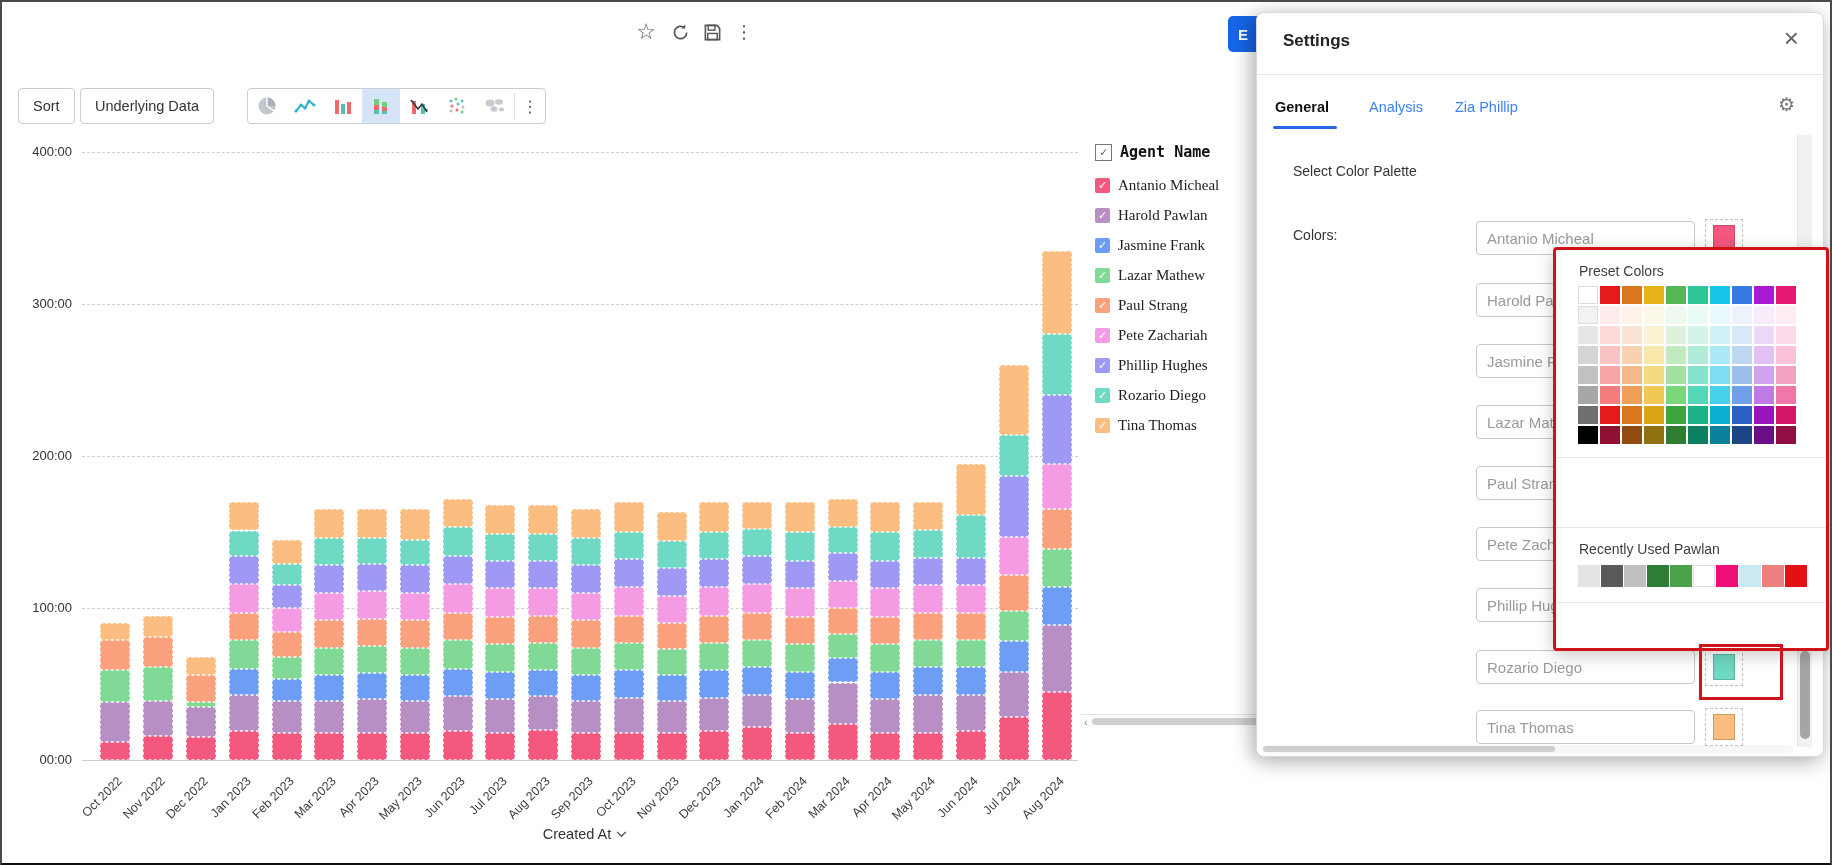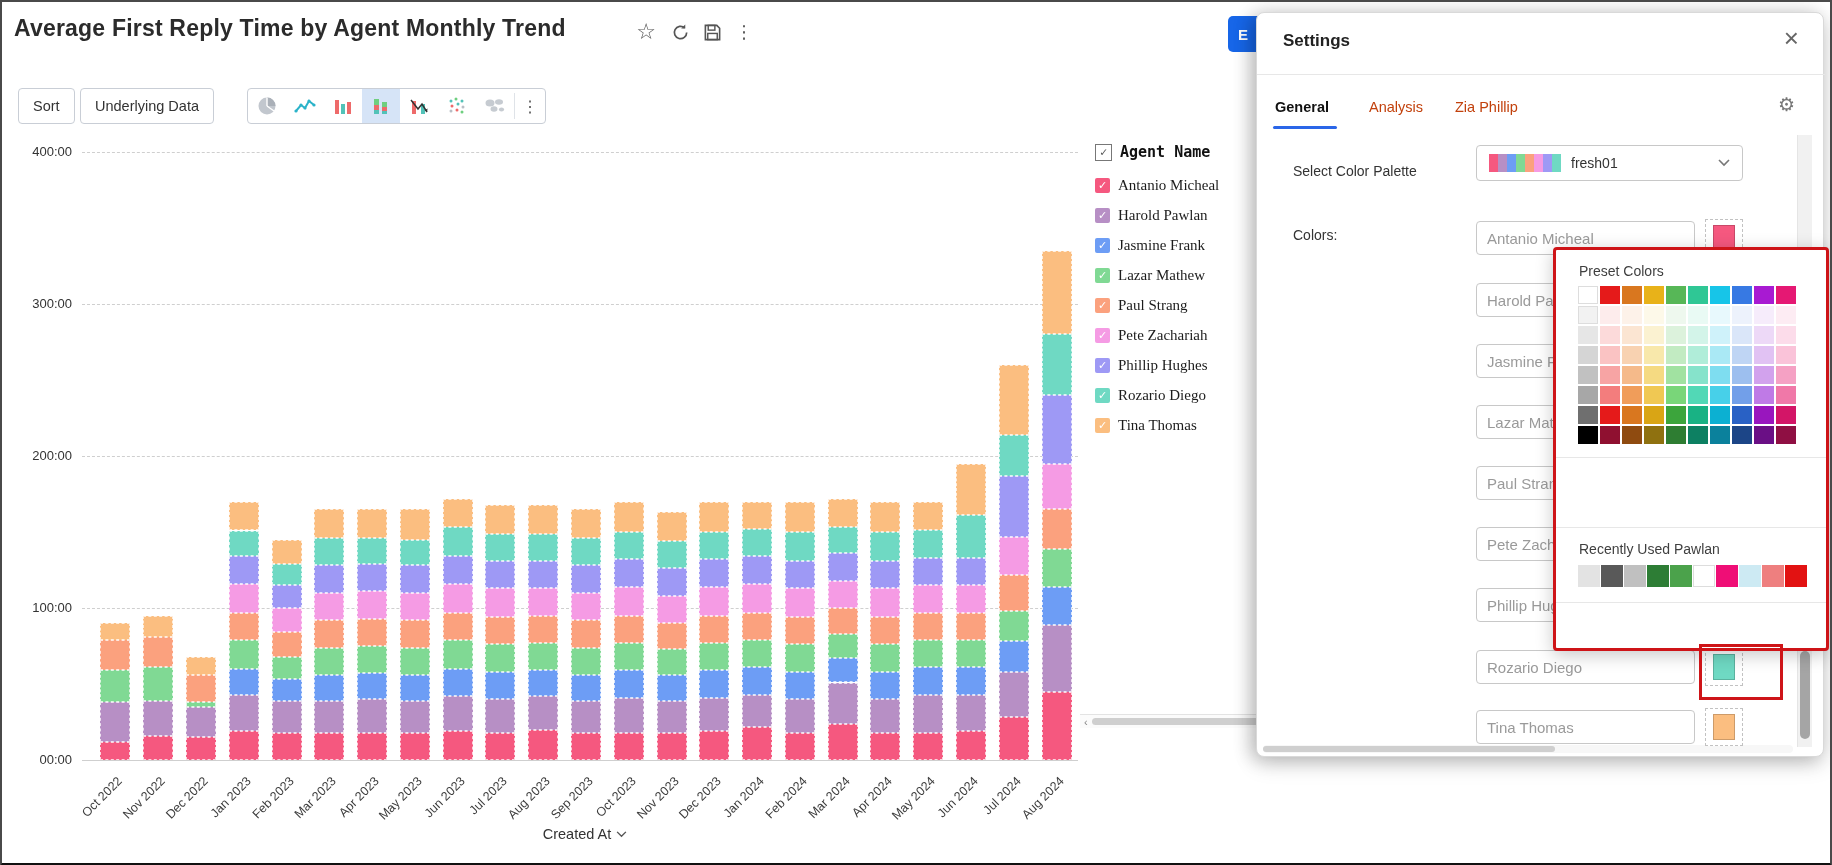--- a/index.html
+++ b/index.html
@@ -27,21 +27,21 @@
   .xaxis-title{font-size:14.5px;color:#333;display:flex;align-items:center;gap:5px;justify-content:center;cursor:pointer;}
   
   .lg-head{display:flex;align-items:center;gap:8px;font-family:"DejaVu Sans Mono",monospace;font-weight:bold;font-size:15px;color:#111;}
   .lg-headbox{width:17px;height:17px;border:1.5px solid #777;background:#fff;display:flex;align-items:center;justify-content:center;font-size:12px;color:#555;cursor:pointer;box-sizing:border-box;}
   .lg-item{display:flex;align-items:center;gap:8px;height:30px;cursor:pointer;}
   .lg-box{width:15px;height:15px;border-radius:2px;display:flex;align-items:center;justify-content:center;color:#fff;font-size:11px;}
   .lg-label{font-family:"Liberation Serif",serif;font-size:15px;color:#1c1c1c;}
   
   .panel{box-sizing:border-box;background:#fff;border:1px solid #d9d9d9;border-radius:8px;box-shadow:-6px 2px 18px rgba(0,0,0,.18),0 6px 22px rgba(0,0,0,.18);z-index:50;}
   .panel-title{font-size:17px;font-weight:bold;color:#222;}
-  .tab{font-size:14.5px;color:#c2410c;cursor:pointer;}
+  .tab{font-size:14.5px;color:#3b82f6;cursor:pointer;}
   .tab.active{font-weight:bold;color:#111;}
   .tab-underline{height:3px;background:#2a66e8;border-radius:2px;}
   .divider{height:1px;background:#e7e7e7;}
   .fld-label{font-size:14px;color:#333;}
   .select{box-sizing:border-box;border:1px solid #c8c8c8;border-radius:4px;background:#fff;display:flex;align-items:center;cursor:pointer;}
   .inputbox{box-sizing:border-box;width:219px;height:34px;border:1px solid #c8c8c8;border-radius:4px;background:#fff;display:flex;align-items:center;padding:0 10px;font-size:15px;color:#9a9a9a;overflow:hidden;white-space:nowrap;}
   .swatch-outer{box-sizing:border-box;width:38px;height:38px;border:1px dashed #c2c2c2;display:flex;align-items:center;justify-content:center;background:#fff;cursor:pointer;}
   .swatch-inner{width:20px;height:24px;}
   .mini-pal{display:flex;height:18px;}
   .mini-pal span{width:9px;height:18px;}
@@ -58,21 +58,20 @@
   .v-track{background:#f1f1f1;border-left:1px solid #e5e5e5;}
   .v-thumb{background:#a5a5a5;border-radius:6px;cursor:pointer;}
   .h-thumb{background:#cfcfcf;border-radius:4px;cursor:pointer;}
   .annot{border:3px solid #ce1418;z-index:70;pointer-events:none;padding-left:28px;}
 </style>
 </head>
 <body>
 
 <div id="app">
 
-  <div class="abs rpt-title" style="left:12px;top:13px;">Average First Reply Time by Agent Monthly Trend</div>
   <div class="abs t-icon" style="left:630px;top:16px;font-size:22px;">☆</div>
   <div class="abs t-icon" style="left:664px;top:16px;">
     <svg width="19" height="19" viewBox="0 0 20 20">
         <path d="M16.5 10a6.5 6.5 0 1 1-2.1-4.8" fill="none" stroke="#555" stroke-width="1.8"></path>
         <path d="M15 1.5v4.3h-4.3z" fill="#555"></path>
       </svg>
   </div>
   <div class="abs t-icon" style="left:696px;top:16px;">
     <svg width="19" height="19" viewBox="0 0 20 20">
         <path d="M2.5 2.5h12l3 3v12h-15z" fill="none" stroke="#555" stroke-width="1.7"></path>
@@ -501,36 +500,20 @@
     <div class="abs" style="right:24px;top:12px;font-size:26px;color:#666;cursor:pointer;line-height:1;">×</div>
     <div class="abs divider" style="left:0;top:61px;width:568px;"></div>
 
     <div class="abs tab active" style="left:18px;top:86px;">General</div>
     <div class="abs tab" style="left:112px;top:86px;">Analysis</div>
     <div class="abs tab" style="left:198px;top:86px;">Zia Phillip</div>
     <div class="abs tab-underline" style="left:16px;top:113px;width:64px;"></div>
     <div class="abs" style="right:28px;top:80px;font-size:19px;color:#777;cursor:pointer;">⚙</div>
 
     <div class="abs fld-label" style="left:36px;top:150px;">Select Color Palette</div>
-    <div class="abs select" style="left:219px;top:132px;width:267px;height:36px;padding:0 12px;gap:10px;">
-      <span class="mini-pal" id="mini-pal">
-          <span style="background: rgb(245, 88, 127);"></span>
-          <span style="background: rgb(183, 143, 197);"></span>
-          <span style="background: rgb(109, 157, 245);"></span>
-          <span style="background: rgb(128, 217, 148);"></span>
-          <span style="background: rgb(251, 161, 126);"></span>
-          <span style="background: rgb(245, 155, 228);"></span>
-          <span style="background: rgb(158, 153, 245);"></span>
-          <span style="background: rgb(111, 217, 195);"></span>
-        </span>
-      <span style="font-size:14px;color:#333;flex:1;">fresh01</span>
-      <svg width="12" height="8" viewBox="0 0 12 8">
-          <path d="M1 1l5 5 5-5" fill="none" stroke="#777" stroke-width="1.6"></path>
-        </svg>
-    </div>
 
     <div class="abs fld-label" style="left:36px;top:214px;">Colors:</div>
     <div id="color-rows"></div>
 
     <div class="abs v-track" style="right:11px;top:122px;width:14px;height:612px;">
       <div class="v-thumb abs" style="left:2px;width:10px;top:516px;height:88px;"></div>
     </div>
 
     <div class="abs" style="left:6px;bottom:3px;width:530px;height:8px;background:#f7f7f7;border-radius:4px;">
       <div class="h-thumb abs" style="left:0;top:1px;width:55%;height:6px;"></div>

